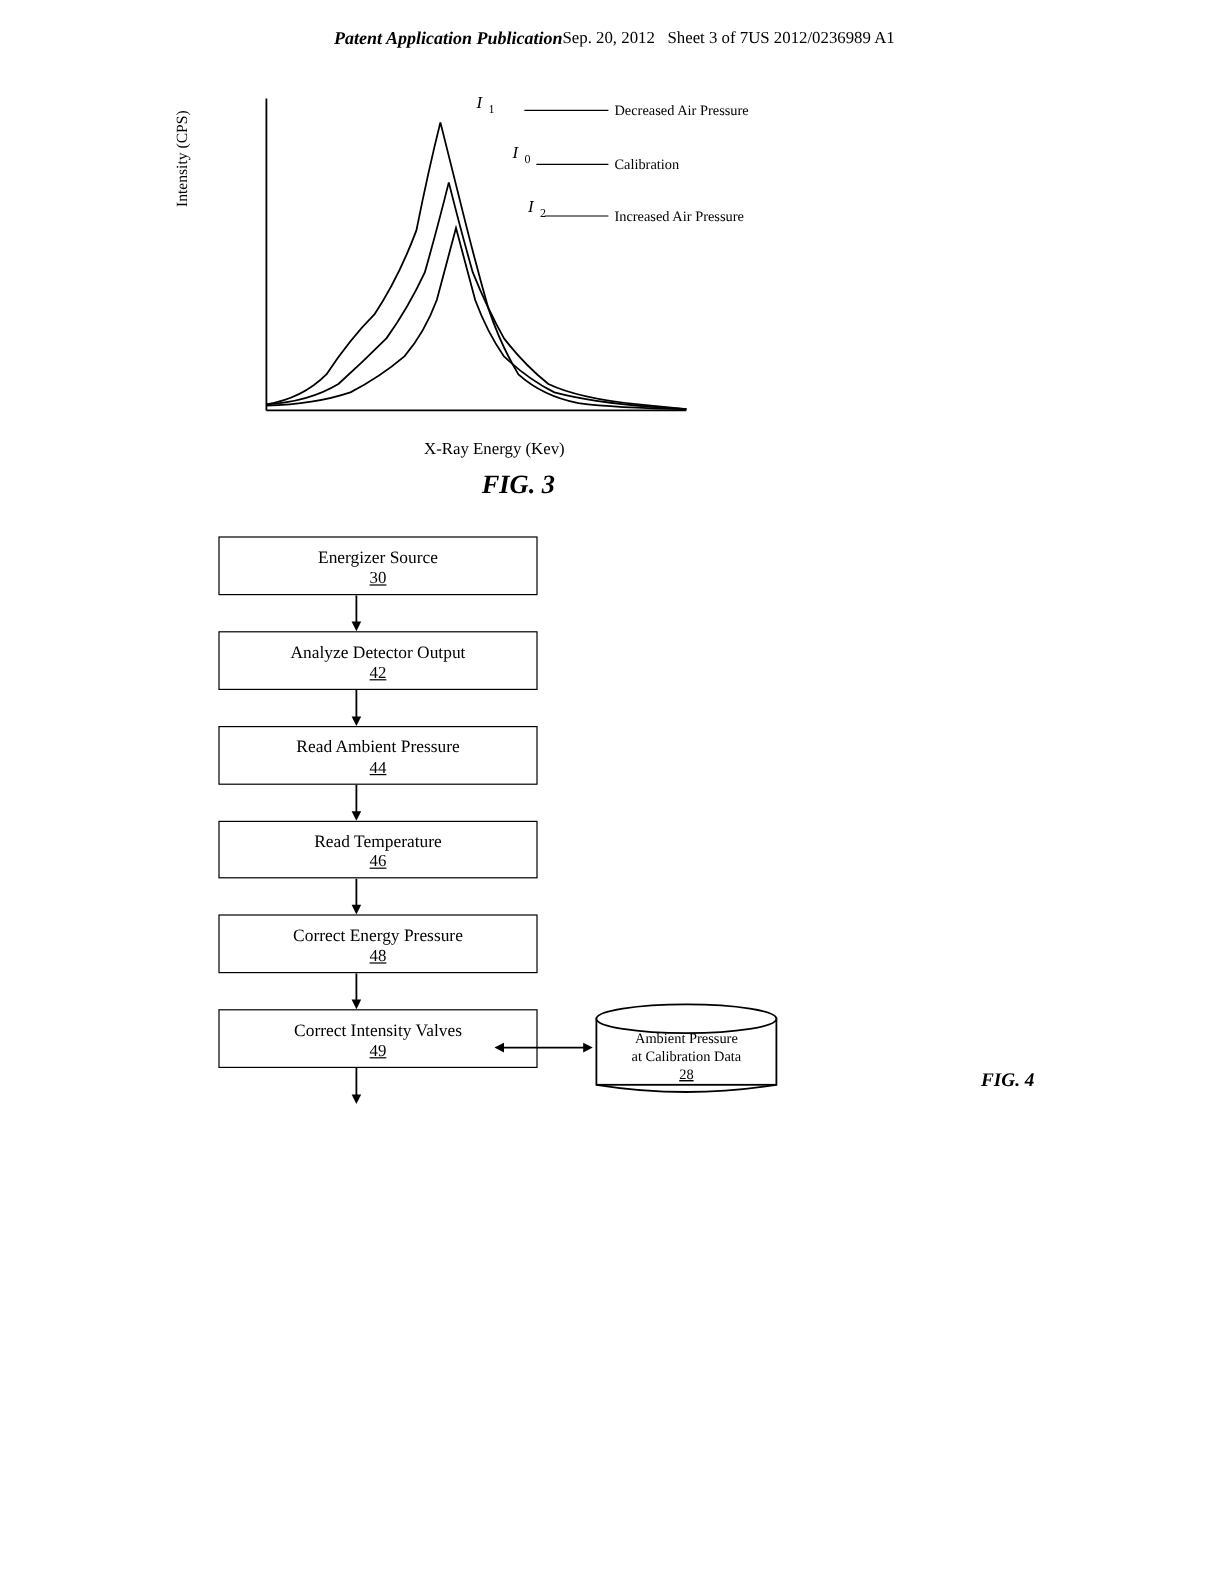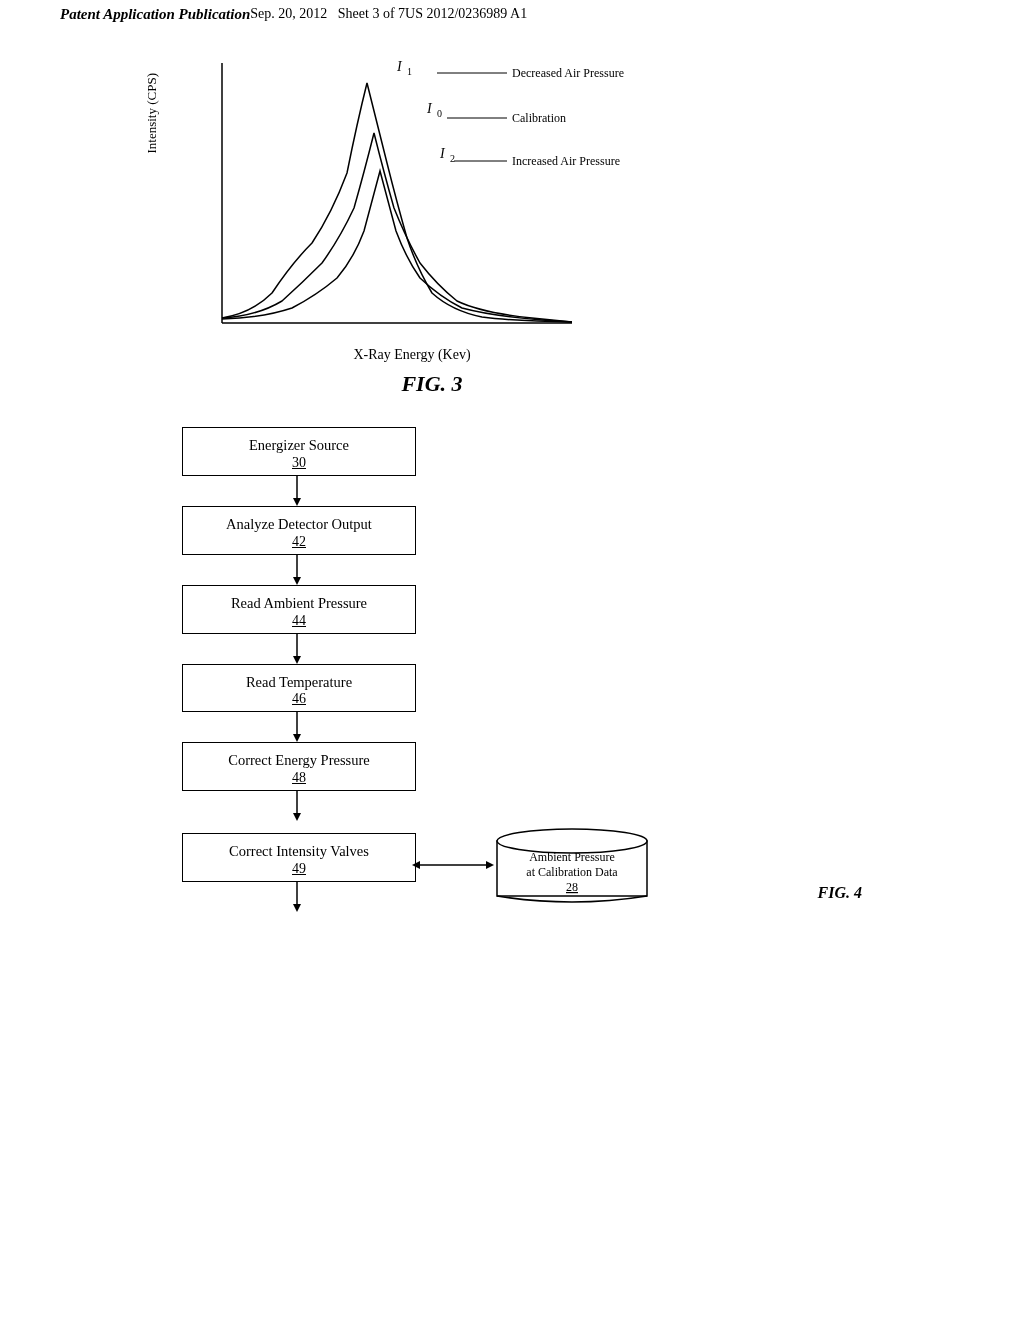--- a/index.html
+++ b/index.html
@@ -9,23 +9,23 @@
       background: #fff;
       font-family: 'Times New Roman', Times, serif;
       color: #000;
       position: relative;
       overflow: hidden;
     }
 
     
     .header {
       display: flex;
-      justify-content: flex-start;
+      justify-content: center;
       align-items: flex-start;
-      padding: 6px 60px 0 60px;
+      padding: 25px 60px 0 60px;
       font-size: 15px;
     }
     .header-left {
       font-weight: bold;
       font-style: italic;
     }
     .header-center {
       text-align: center;
       font-size: 14px;
     }
@@ -57,21 +57,21 @@
 
     .flowchart {
       position: relative;
       display: flex;
       flex-direction: column;
       align-items: flex-start;
       margin-left: 80px;
     }
 
     .flow-box {
-      width: 234px;
+      width: 266px;
       border: 1.5px solid #000;
       text-align: center;
       padding: 8px 10px 4px 10px;
       background: #fff;
       position: relative;
       margin-bottom: 0;
     }
 
     .flow-box-title {
       font-size: 14.5px;
@@ -220,21 +220,21 @@
         <div class="flow-box-num">48</div>
       </div>
 
       <div class="flow-arrow">
         <svg viewBox="0 0 20 30">
             <line x1="10" y1="0" x2="10" y2="24" stroke="#000" stroke-width="1.5"></line>
             <polygon points="10,30 6,22 14,22" fill="#000"></polygon>
           </svg>
       </div>
 
-      <div style="position:relative;margin-top:12px;">
+      <div style="position:relative;">
         <div class="flow-box">
           <div class="flow-box-title">Correct Intensity Valves</div>
           <div class="flow-box-num">49</div>
         </div>
 
         <div style="position:absolute; left:310px; top:-10px;">
           <svg width="160" height="90" viewBox="0 0 160 90">
 
             <rect x="5" y="18" width="150" height="55" fill="#fff" stroke="#000" stroke-width="1.5"></rect>
 

